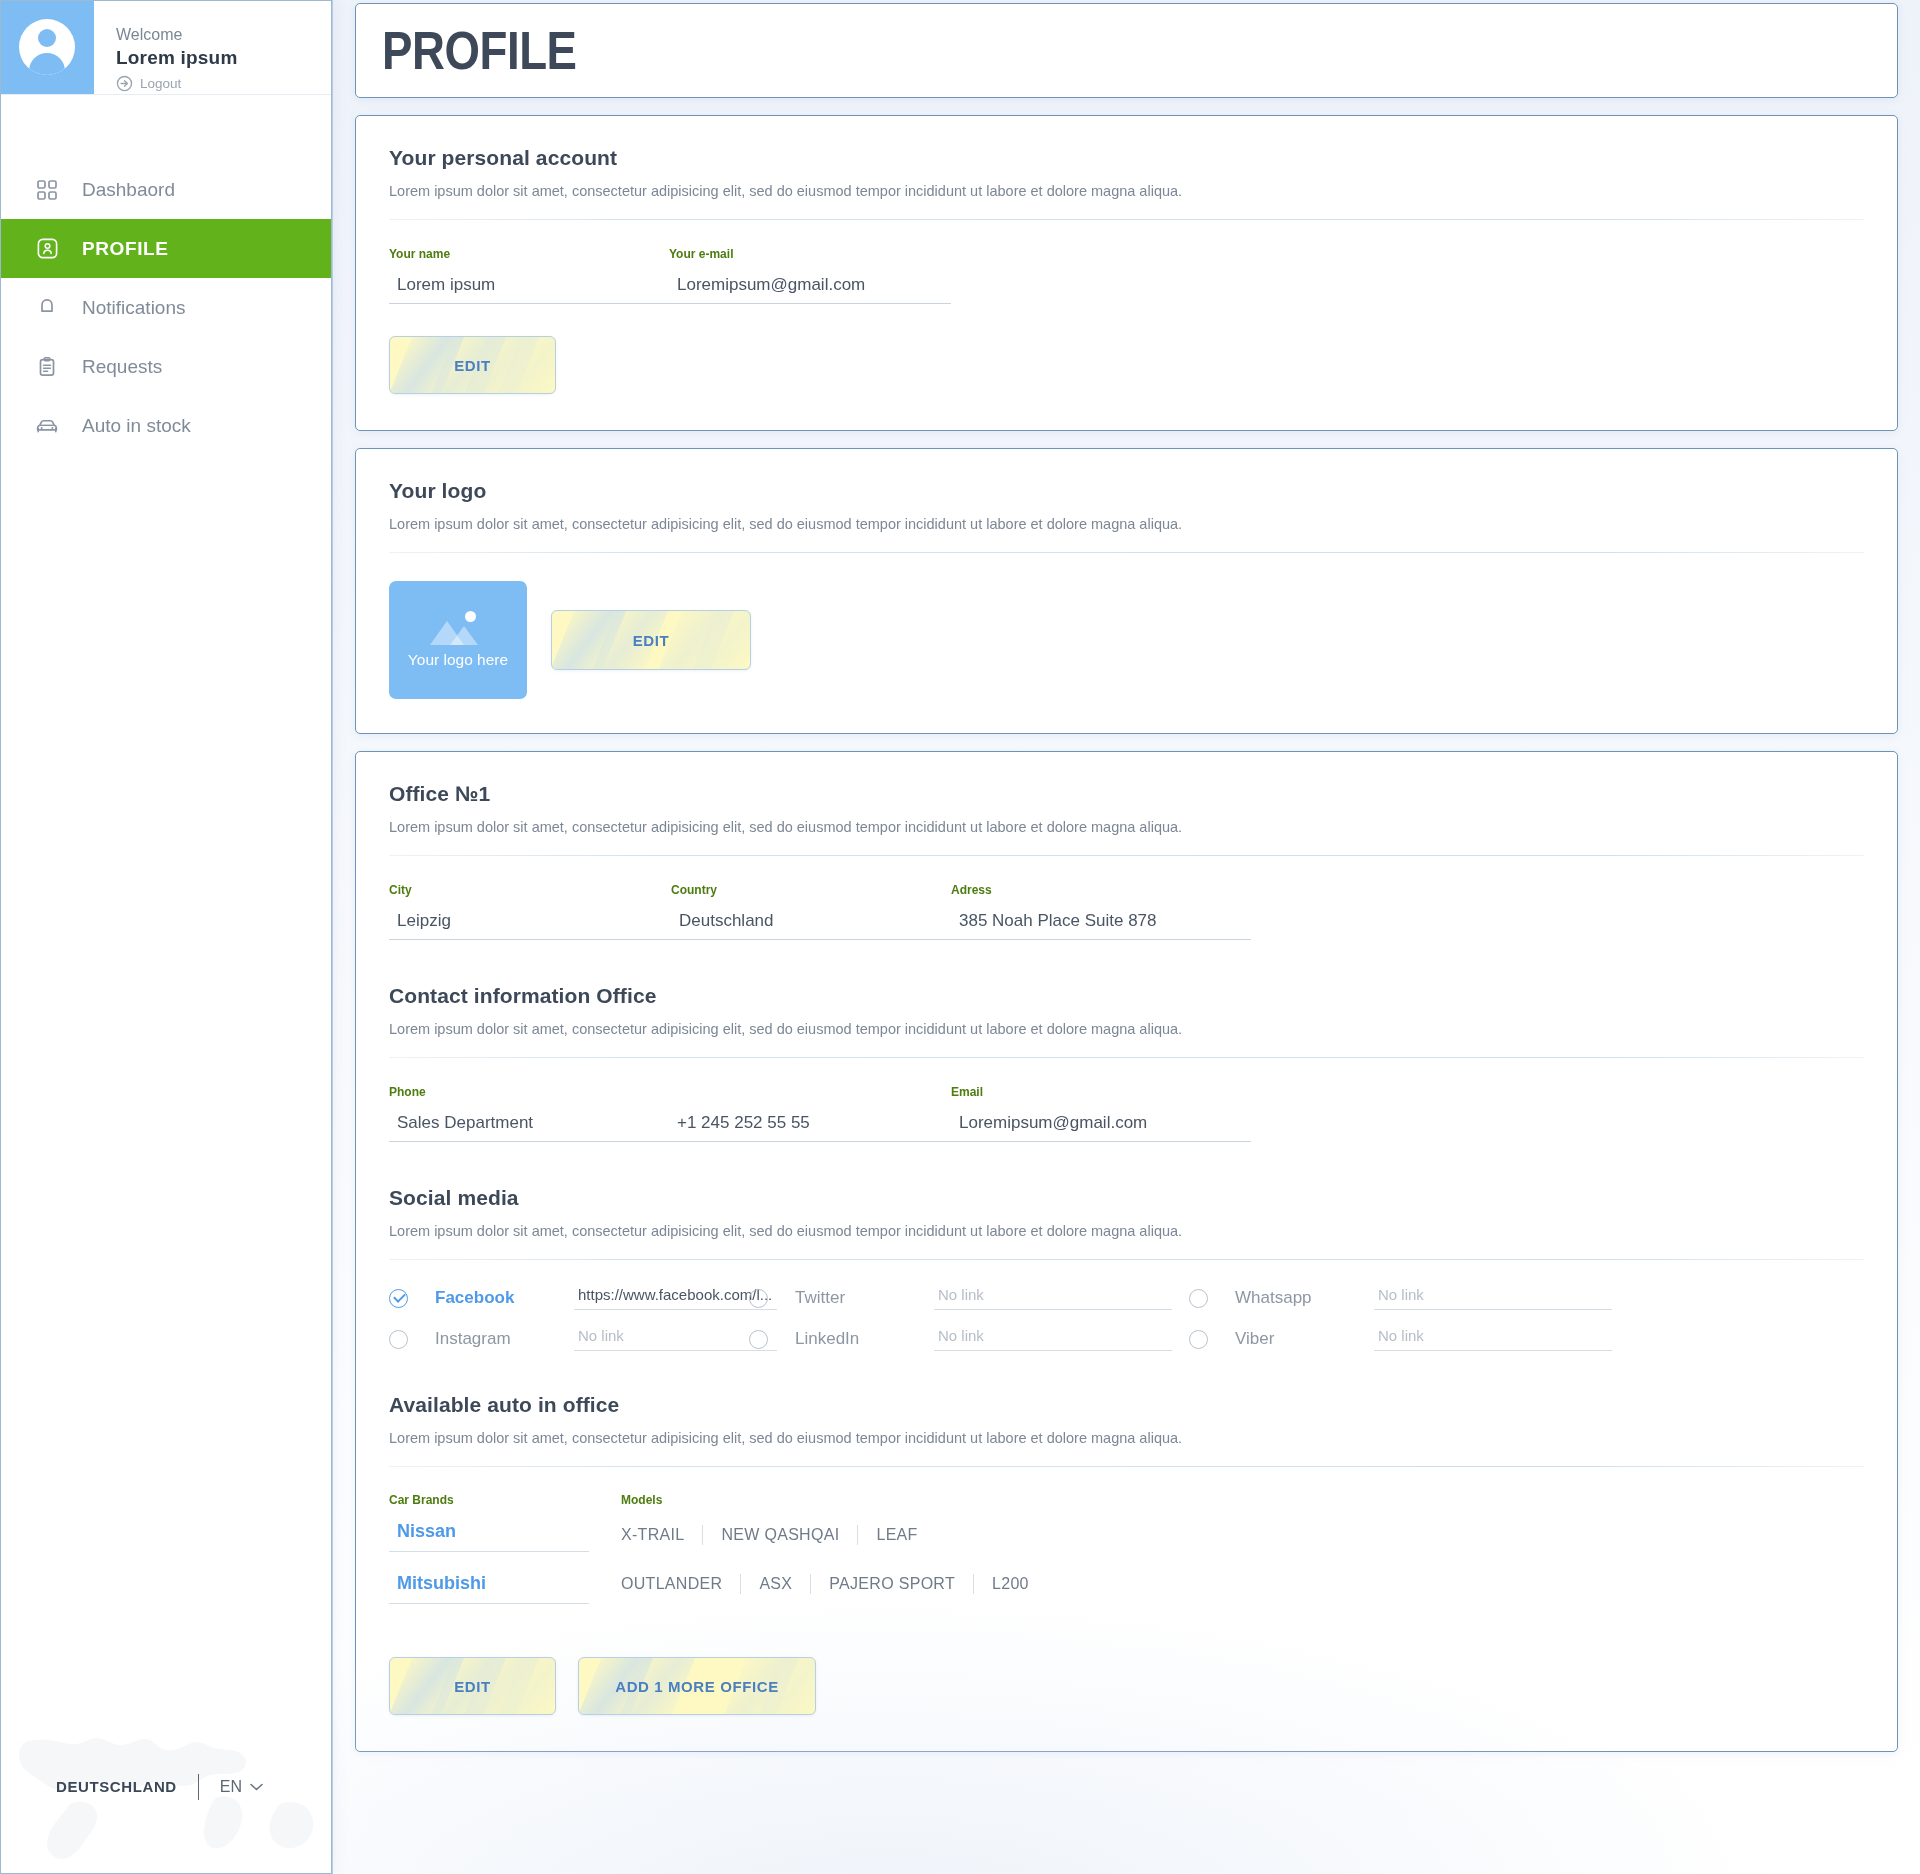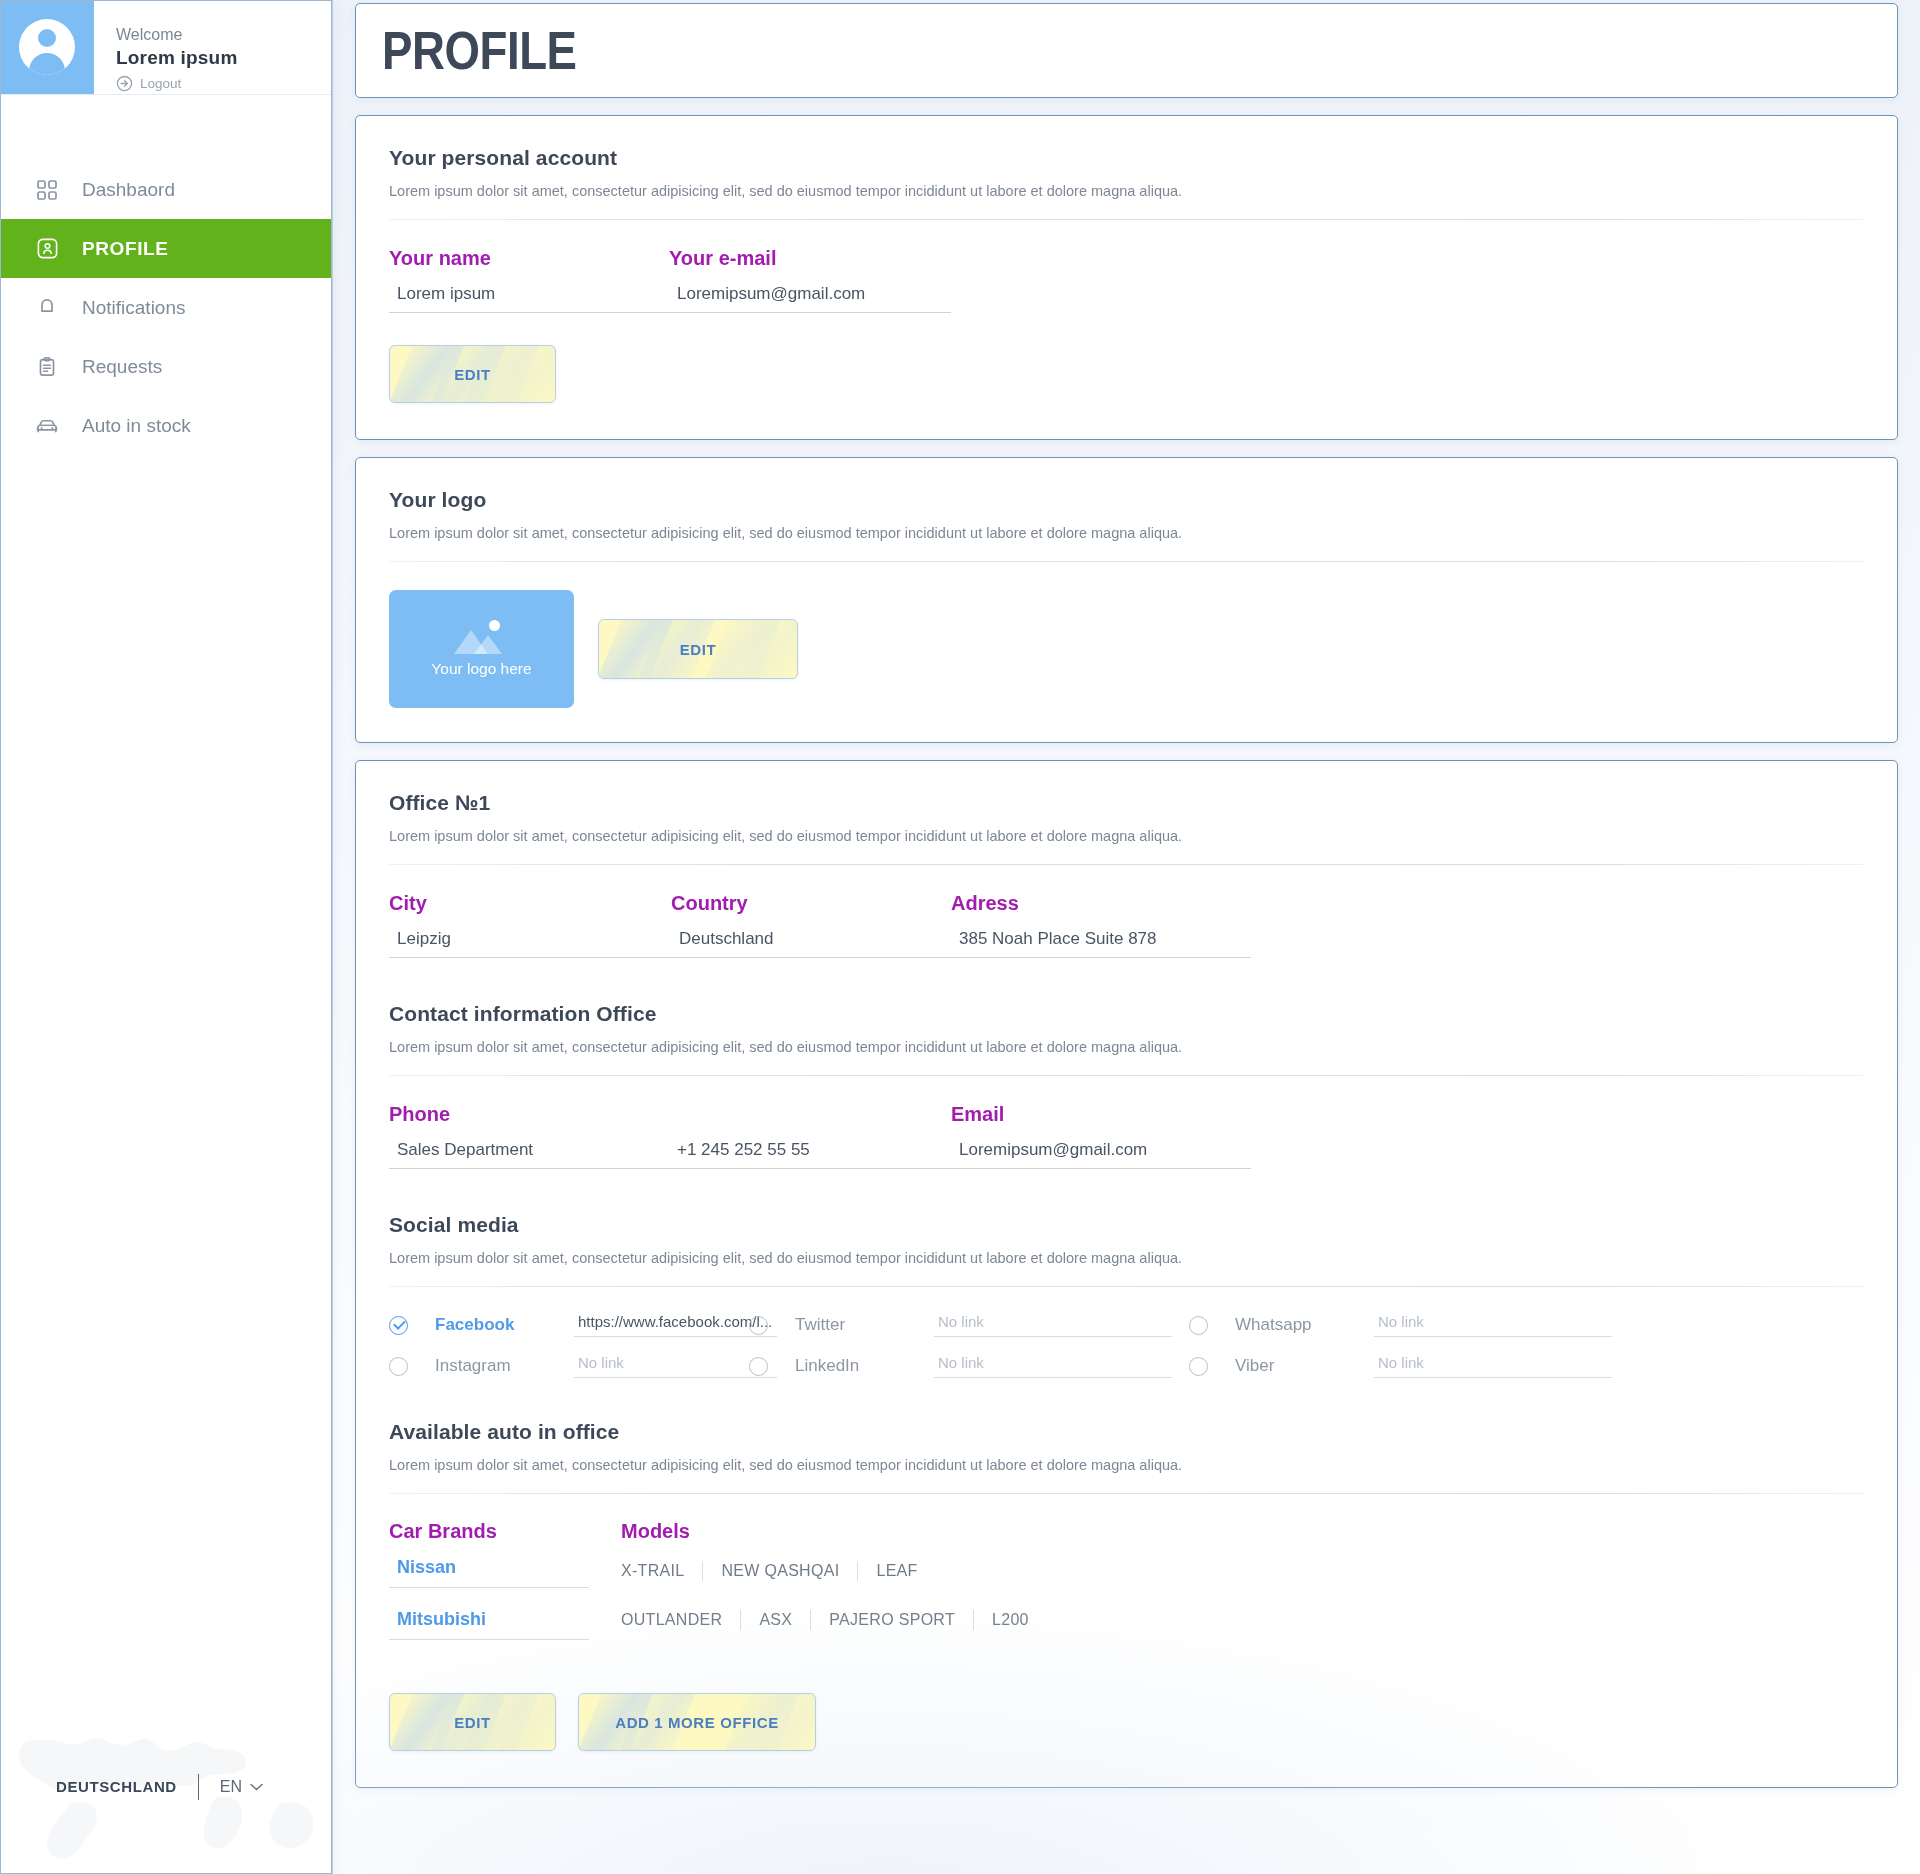--- a/index.html
+++ b/index.html
@@ -227,23 +227,23 @@
     margin-top: 18px;
     background: linear-gradient(90deg,#eef2f6 0%, #d3e2ee 18%, #cfe0ed 82%, #eef3f7 100%);
   }
 
   .fields {
     display: flex;
     margin-top: 27px;
   }
   .field { display: flex; flex-direction: column; }
   .field-label {
-    font-size: 20px;
+    font-size: 12px;
     font-weight: bold;
-    color: #a21caf;
+    color: #4d7c0f;
     margin-bottom: 14px;
   }
   .field-input {
     border: none;
     border-bottom: 1px solid #c9d4de;
     background: transparent;
     font-family: inherit;
     font-size: 17px;
     color: #4a5564;
     padding: 0 0 8px 8px;
@@ -291,21 +291,21 @@
 
   .btn-edit { width: 167px; }
   .btn-edit-logo { width: 200px; height: 60px; }
   .btn-add-office { width: 238px; }
 
   .btn-row { display: flex; gap: 22px; padding: 32px 33px 36px 33px; }
 
   
   .logo-row { display: flex; align-items: center; gap: 24px; padding: 28px 33px 34px 33px; }
   .logo-box {
-    width: 185px; height: 118px;
+    width: 138px; height: 118px;
     background: #7ebcf4;
     border-radius: 7px;
     display: flex;
     flex-direction: column;
     align-items: center;
     justify-content: center;
     position: relative;
     color: #ffffff;
     flex: none;
   }

